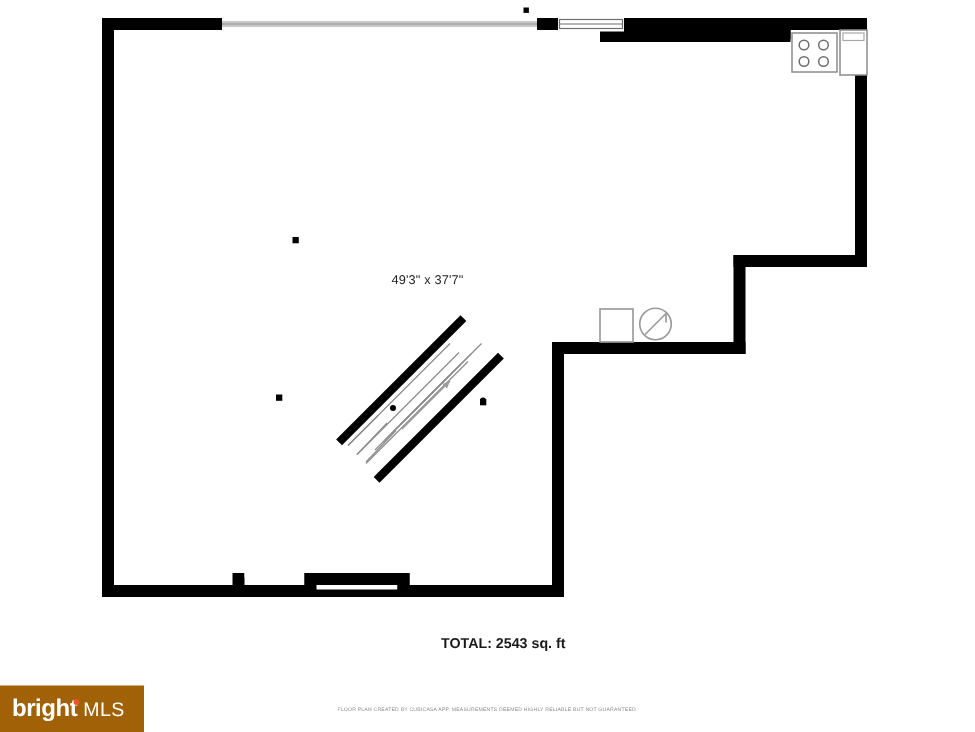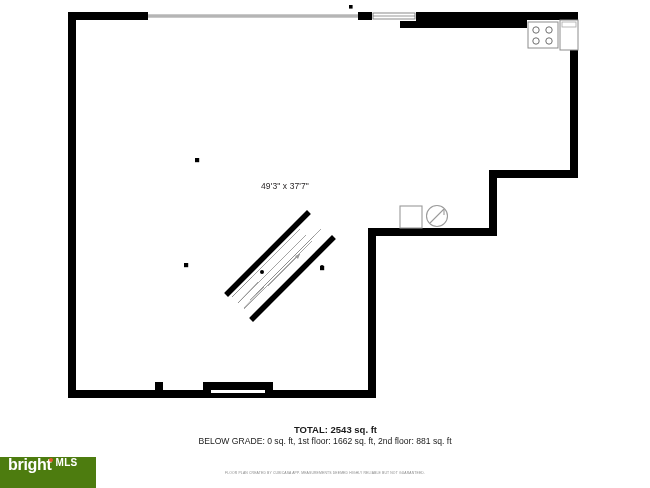--- a/index.html
+++ b/index.html
@@ -75,23 +75,23 @@
     letter-spacing: 0.15px;
     color: #8a8a8a;
     line-height: 6px;
   }
   #brand-logo {
     position: absolute;
     left: 0;
     top: 457px;
     width: 96px;
     height: 31px;
-    background: #4d7c0f;
+    background: #a16207;
     display: flex;
-    align-items: flex-start;
+    align-items: center;
     padding-left: 8px;
     box-sizing: border-box;
   }
   #brand-logo .bl-word {
     font-size: 16px;
     font-weight: bold;
     color: #ffffff;
     letter-spacing: -0.3px;
     line-height: 16px;
     position: relative;
@@ -99,22 +99,22 @@
   #brand-logo .bl-dot {
     position: absolute;
     right: -1px;
     top: 1px;
     width: 4px;
     height: 4px;
     border-radius: 50%;
     background: #e8552d;
   }
   #brand-logo .bl-mls {
-    font-size: 10px;
-    font-weight: bold;
+    font-size: 13px;
+    font-weight: normal;
     color: #ffffff;
     margin-left: 4px;
     letter-spacing: 0.3px;
   }
 </style>
 </head>
 <body>
 
 <svg id="plan-canvas" viewBox="0 0 650 488">
 
@@ -269,21 +269,20 @@
   </g>
 
 </svg>
 
 <div class="room-label">
   <span class="rl-dims">49'3" x 37'7"</span>
 </div>
 
 <div id="summary">
   <span class="sum-total">TOTAL: 2543 sq. ft</span>
-  <span class="sum-line">BELOW GRADE: 0 sq. ft, 1st floor: 1662 sq. ft, 2nd floor: 881 sq. ft</span>
 </div>
 
 <div id="disclaimer">FLOOR PLAN CREATED BY CUBICASA APP. MEASUREMENTS DEEMED HIGHLY RELIABLE BUT NOT GUARANTEED.</div>
 
 <div id="brand-logo">
   <span class="bl-word">
     <span>bright</span>
     <span class="bl-dot"></span>
   </span>
   <span class="bl-mls">MLS</span>

